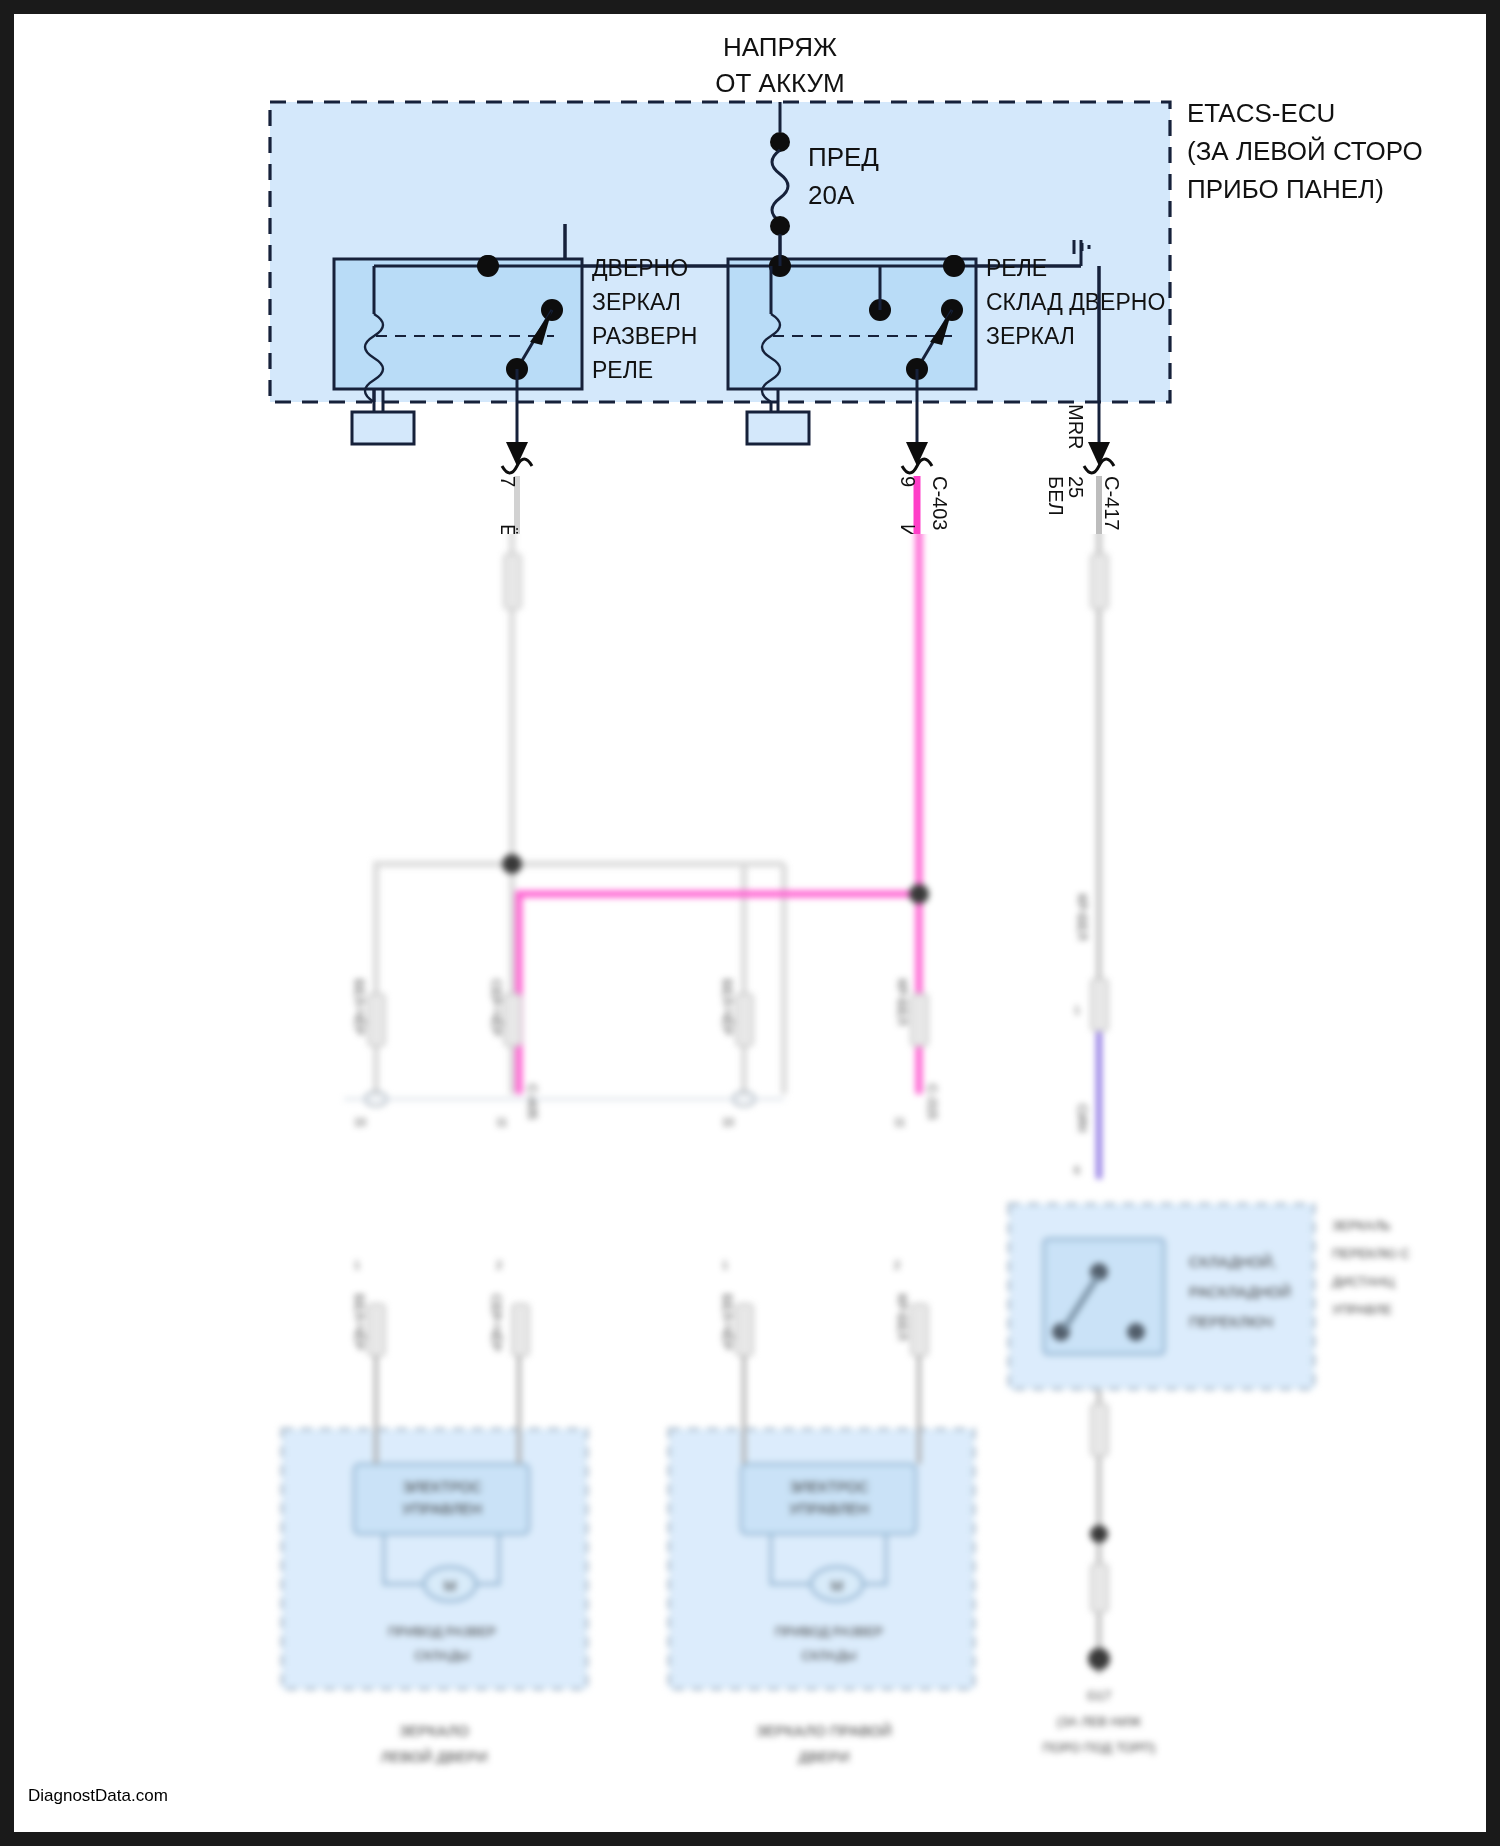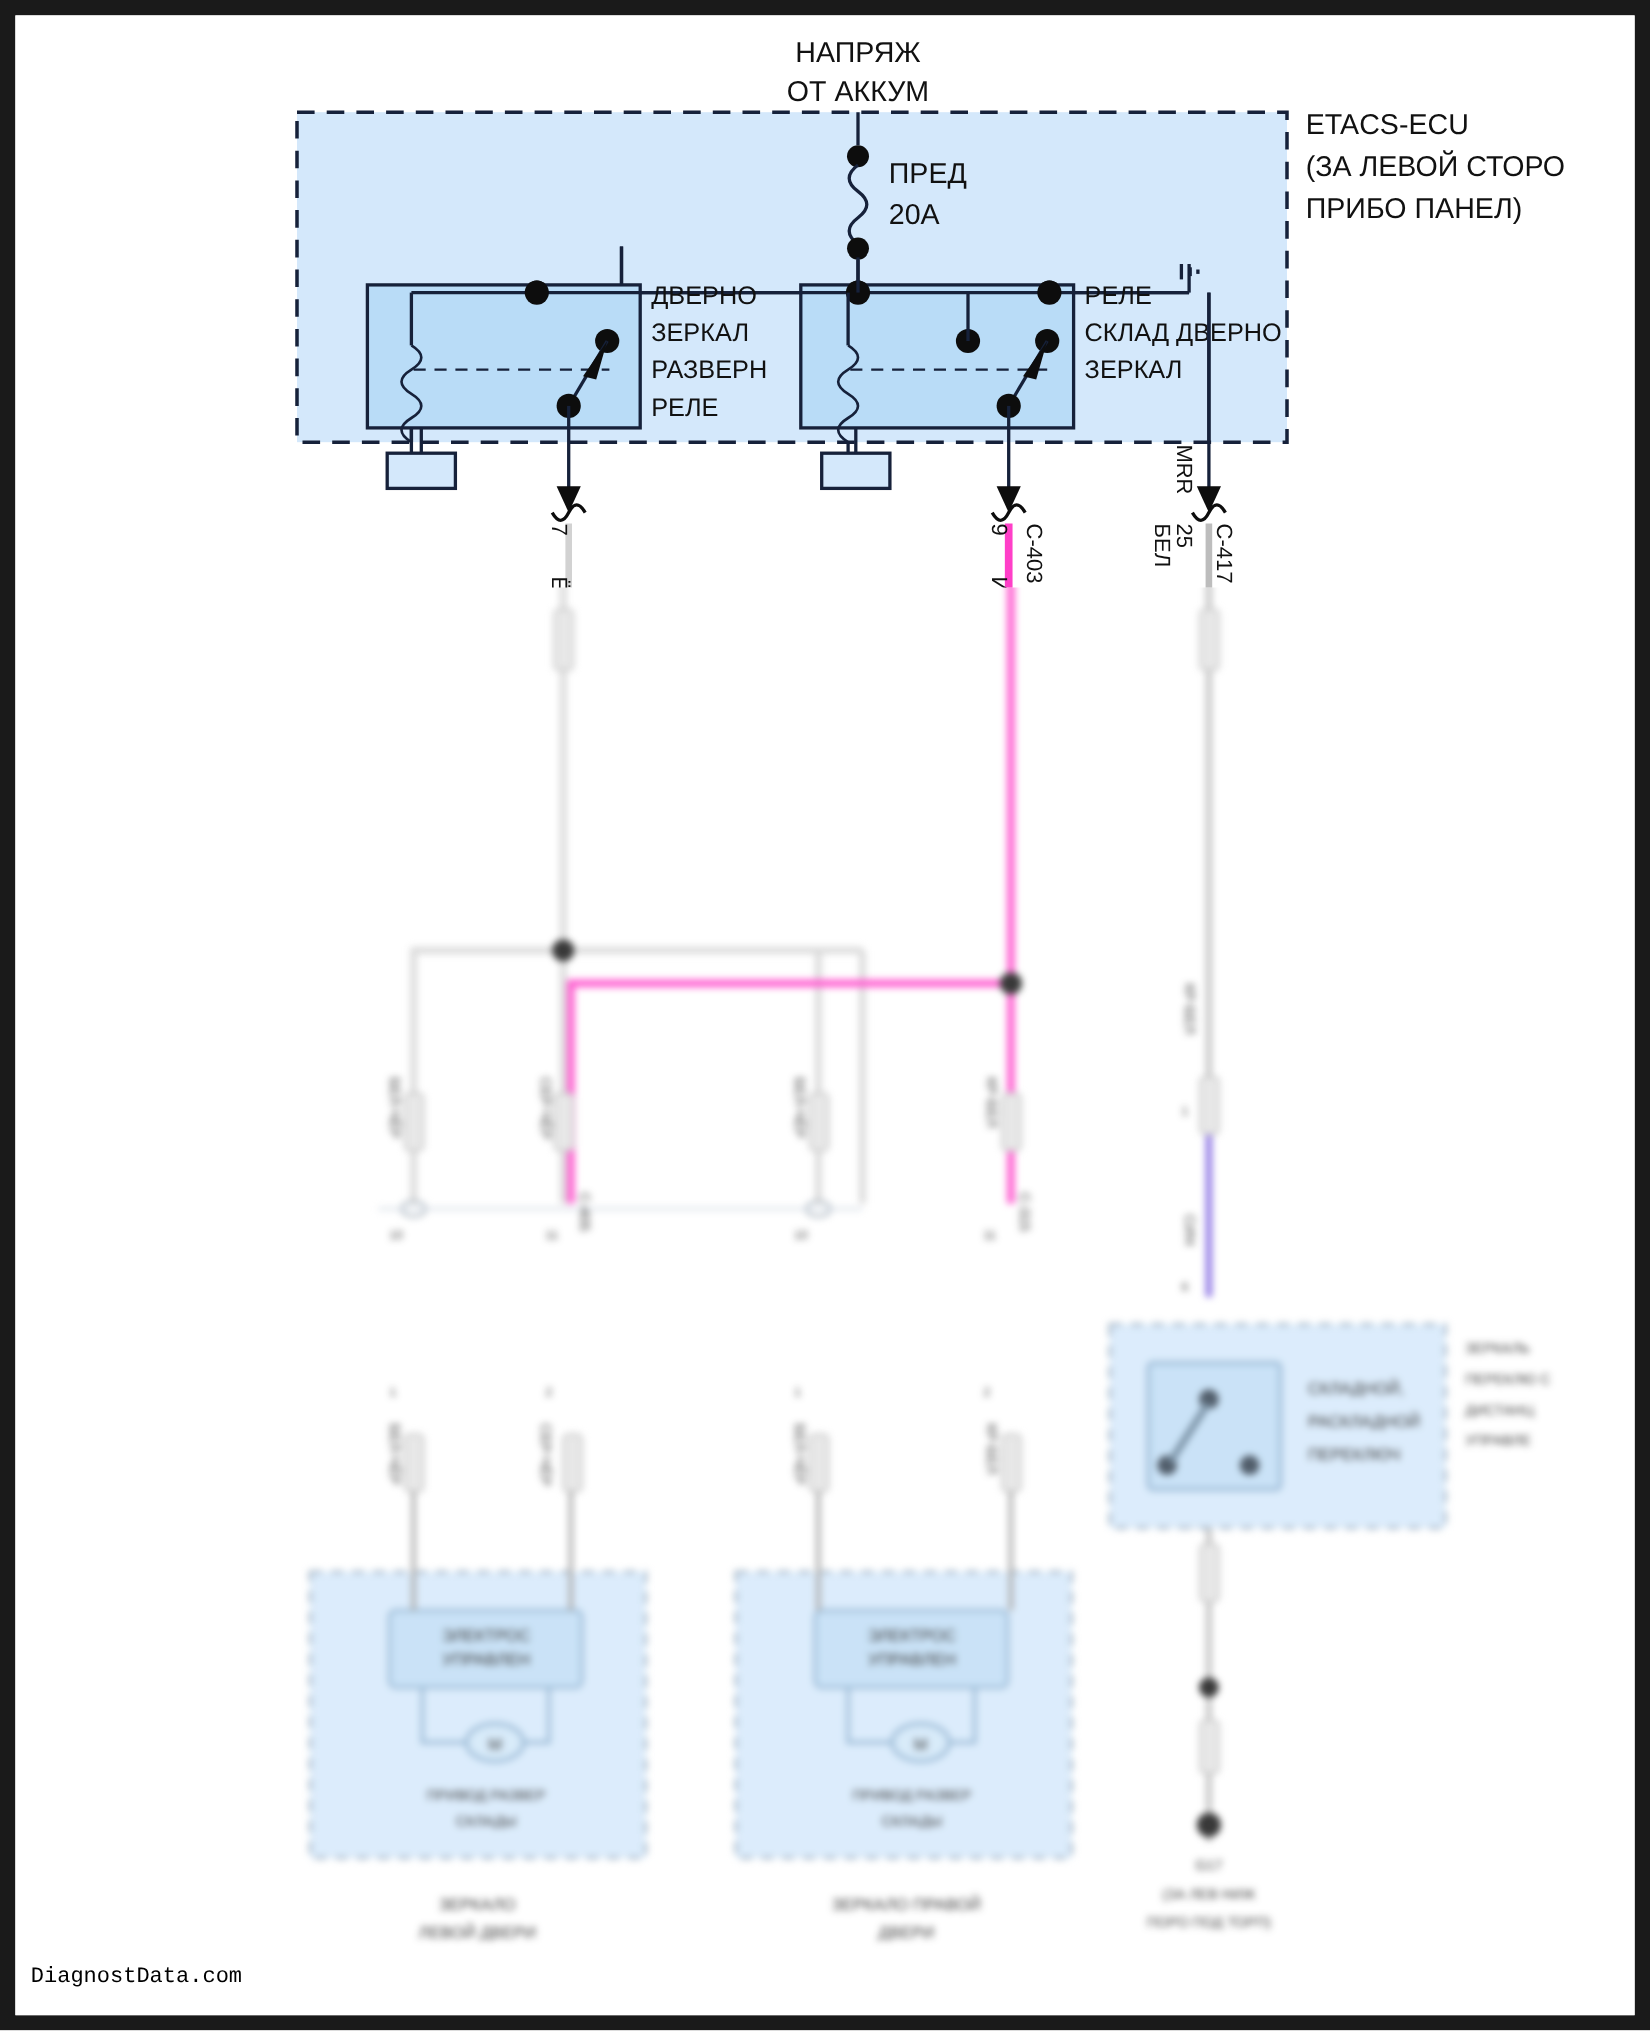--- a/index.html
+++ b/index.html
@@ -29,21 +29,21 @@
   .bl2{fill:none;stroke:#16213a;stroke-width:2.4;}
   .relayFill{fill:#b9dcf7;}
   .dash{fill:#d4e8fb;stroke:#16213a;stroke-width:3.2;stroke-dasharray:16 11;}
   .dashthin{fill:#d4e8fb;stroke:#8aa0b5;stroke-width:2.6;stroke-dasharray:11 8;}
   .dot{fill:#0d0d0d;}
   .wireGray{fill:none;stroke:#d2d2d2;stroke-width:6;}
   .wirePink{fill:none;stroke:#ff3fc8;stroke-width:7;}
   .wirePurple{fill:none;stroke:#7b5fe0;stroke-width:6;}
   .wireSilver{fill:none;stroke:#bdbdbd;stroke-width:6;}
   .vert{writing-mode:vertical-rl;}
-  .wm{fill:#c9c9c9;font-size:20px;font-family:Liberation Mono, monospace;}
+  .wm{fill:#c9c9c9;font-size:17px;font-family:Liberation Sans, sans-serif;}
 </style>
 </head>
 <body>
 
 <div id="page">
  <div id="frame"></div>
  <div id="inner">
 
   <div class="blurclip">
    <div class="blurinner">

